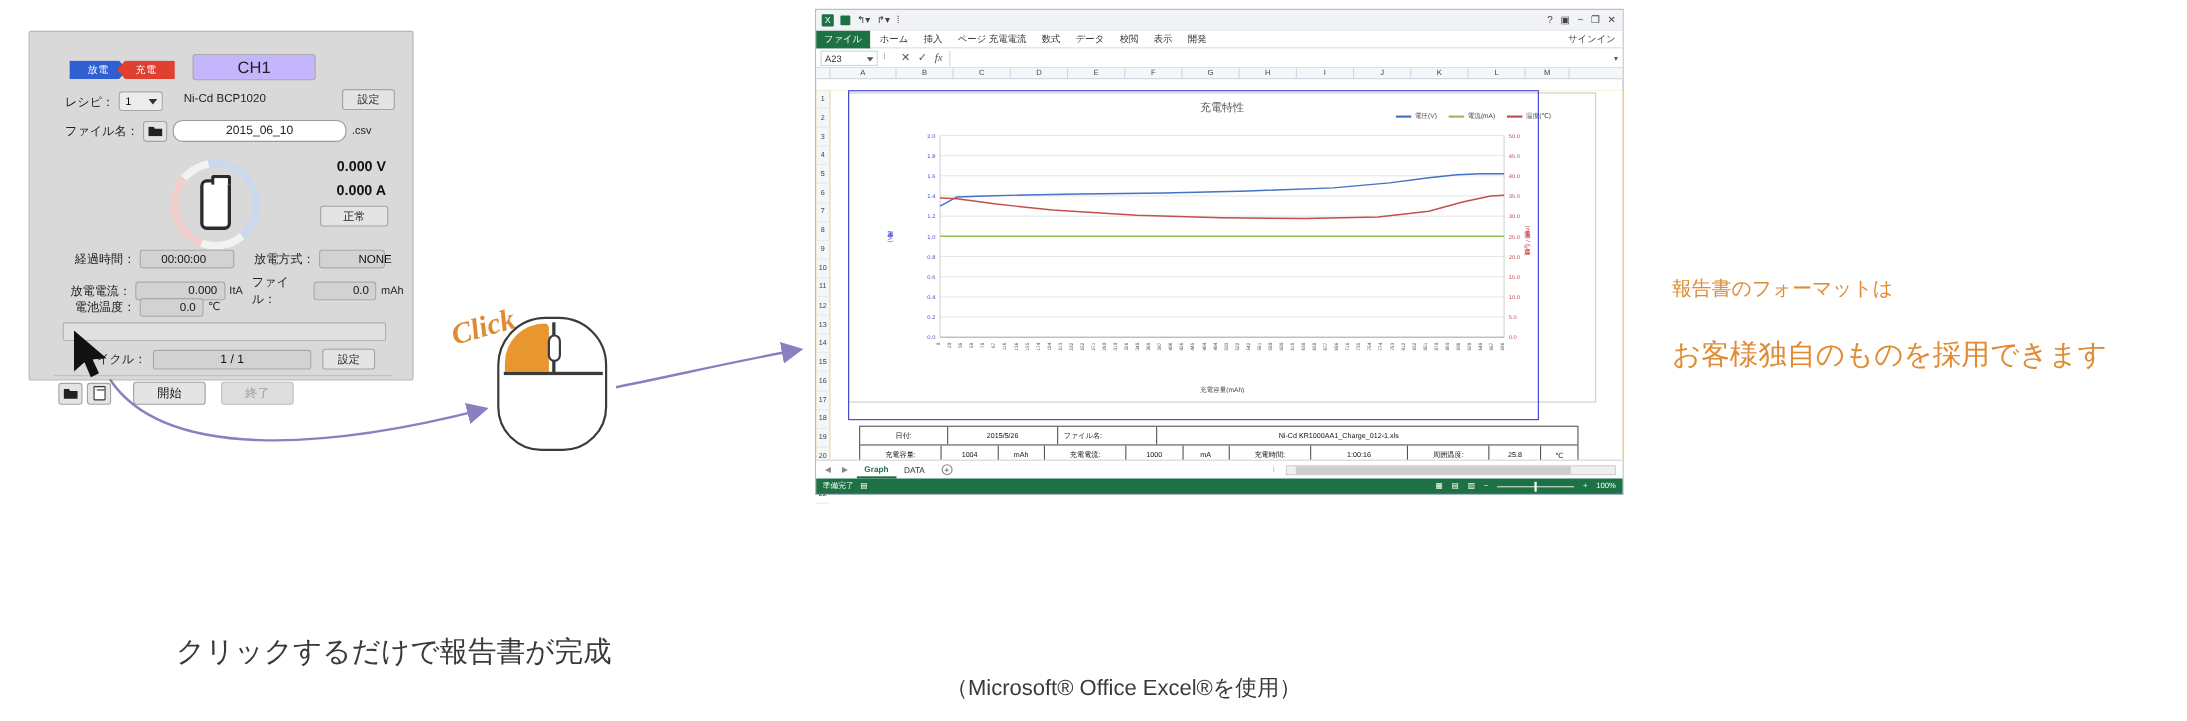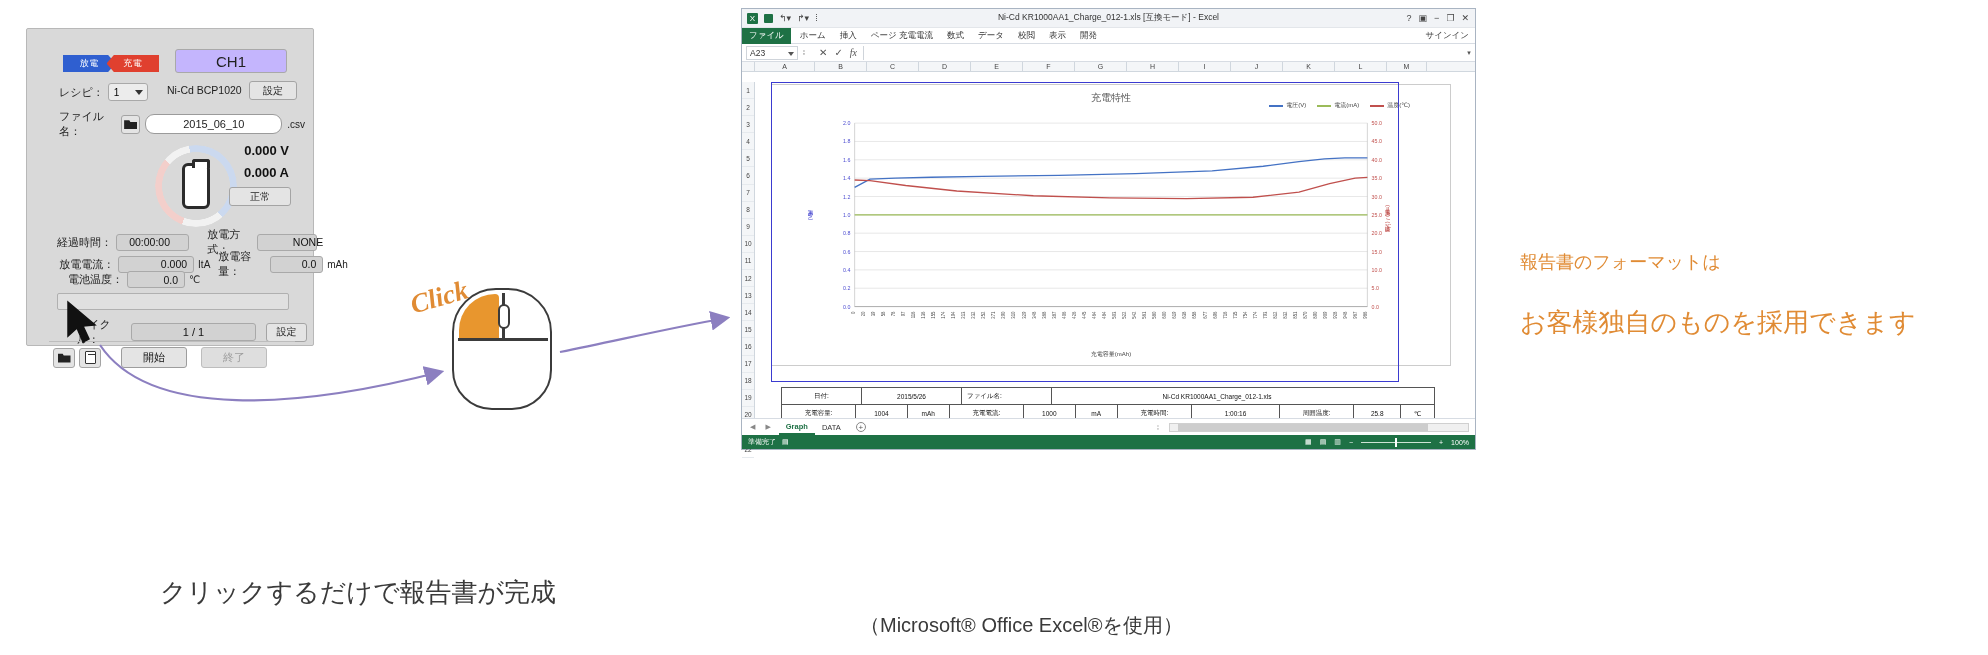--- a/index.html
+++ b/index.html
@@ -6,21 +6,21 @@
   html, body { margin:0; padding:0; }
   body {
     width:1988px; height:655px; position:relative;
     background:#ffffff;
     font-family:"Liberation Sans","DejaVu Sans",sans-serif;
     overflow:hidden;
   }
 
   
   #panel {
-    position:absolute; left:26px; top:28px; width:288px; height:318px;
+    position:absolute; left:26px; top:28px; width:350px; height:318px;
     background:#d9d9d9; border:1px solid #b8b8b8; border-radius:2px;
   }
   .pnl-inner { position:absolute; left:8px; top:8px; right:8px; bottom:8px; }
 
   .mode-pill {
     position:absolute; left:28px; top:18px; width:96px; height:17px;
     display:flex; overflow:hidden; font-size:9px; color:#fff;
   }
   .mode-pill .left {
     flex:1; background:#2f5fd0; display:flex; align-items:center; justify-content:center;
@@ -283,21 +283,21 @@
       <span class="lbl lbl-w">経過時間：</span>
       <span class="fld" style="width:86px; justify-content:center; margin-left:4px;">00:00:00</span>
       <span class="lbl" style="margin-left:18px;">放電方式：</span>
       <span class="fld" style="width:60px; justify-content:center; margin-left:4px;padding-left:48px;">NONE</span>
     </div>
 
     <div class="grid-row" style="left:22px; top:212px;">
       <span class="lbl lbl-w">放電電流：</span>
       <span class="fld" style="width:86px; margin-left:4px;">0.000</span>
       <span class="unit">ItA</span>
-      <span class="lbl" style="margin-left:8px;">放電容量：</span>
+      <span class="lbl" style="margin-left:8px;">ファイル：</span>
       <span class="fld" style="width:60px; margin-left:4px;">0.0</span>
       <span class="unit">mAh</span>
     </div>
 
     <div class="grid-row" style="left:22px; top:234px;">
       <span class="lbl lbl-w">電池温度：</span>
       <span class="fld" style="width:58px; margin-left:4px;">0.0</span>
       <span class="unit">℃</span>
     </div>
 
@@ -349,21 +349,20 @@
 <div id="excel">
 
   <div class="xl-title">
     <div class="xl-logo">X</div>
     <div class="qat">
       <span class="save-ico"></span>
       <span>↰▾</span>
       <span>↱▾</span>
       <span>⁞</span>
     </div>
-    <div class="xl-doc-title">Ni-Cd KR1000AA1_Charge_012-1.xls [互換モード] - Excel</div>
     <div class="winbtns">
       <span>?</span>
       <span>▣</span>
       <span>−</span>
       <span>❐</span>
       <span>✕</span>
     </div>
   </div>
 
   <div class="xl-ribbon">

